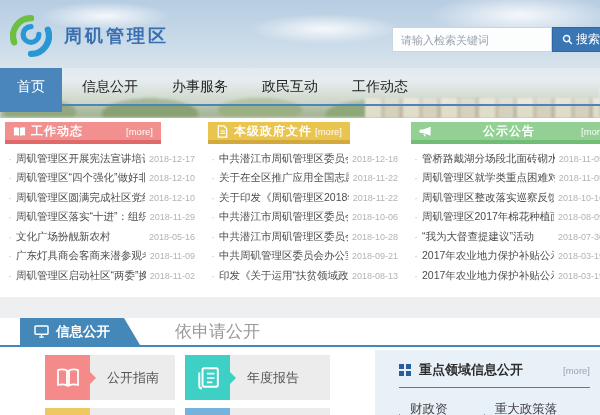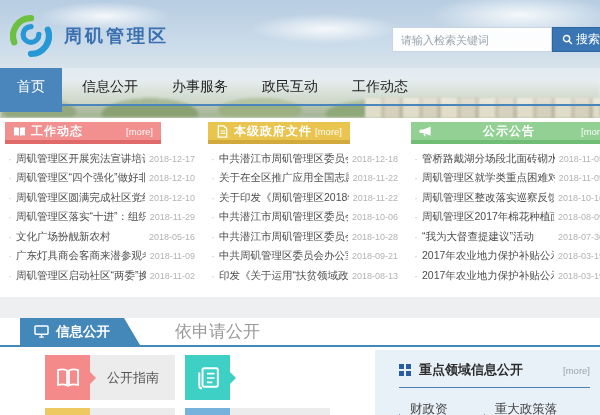--- a/index.html
+++ b/index.html
@@ -313,20 +313,21 @@
         </div>
         <div class="q-item q-wide">
           <span class="q-icon" style="background: rgb(62, 208, 196);">
             <svg viewBox="0 0 22 22">
               <rect x="6" y="2" width="14" height="17" rx="1.5" fill="none" stroke="#fff" stroke-width="1.8"></rect>
               <path d="M10 7h7M10 11h7M10 15h5" stroke="#fff" stroke-width="1.6"></path>
               <path d="M3 6v12a2.5 2.5 0 0 0 2.5 2.5" fill="none" stroke="#fff" stroke-width="1.8"></path>
             </svg>
             <span class="q-arrow" style="border-left-color: rgb(62, 208, 196);"></span>
           </span>
+          <span class="q-label">年度报告</span>
         </div>
         <div class="q-item">
           <span class="q-icon" style="background: rgb(238, 200, 96);"></span>
           <span class="q-label"></span>
         </div>
         <div class="q-item q-wide">
           <span class="q-icon" style="background: rgb(119, 178, 220);"></span>
           <span class="q-label"></span>
         </div>
       </div>

